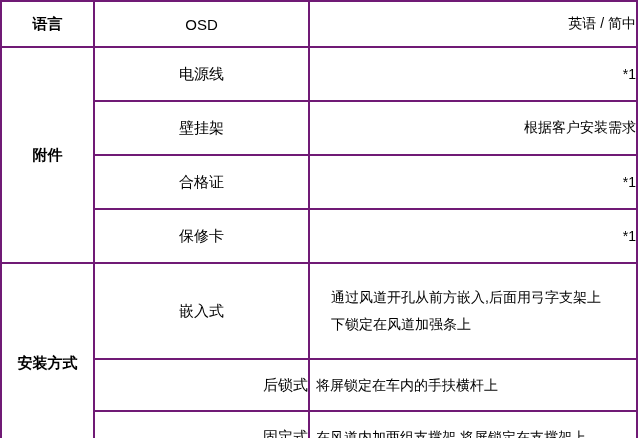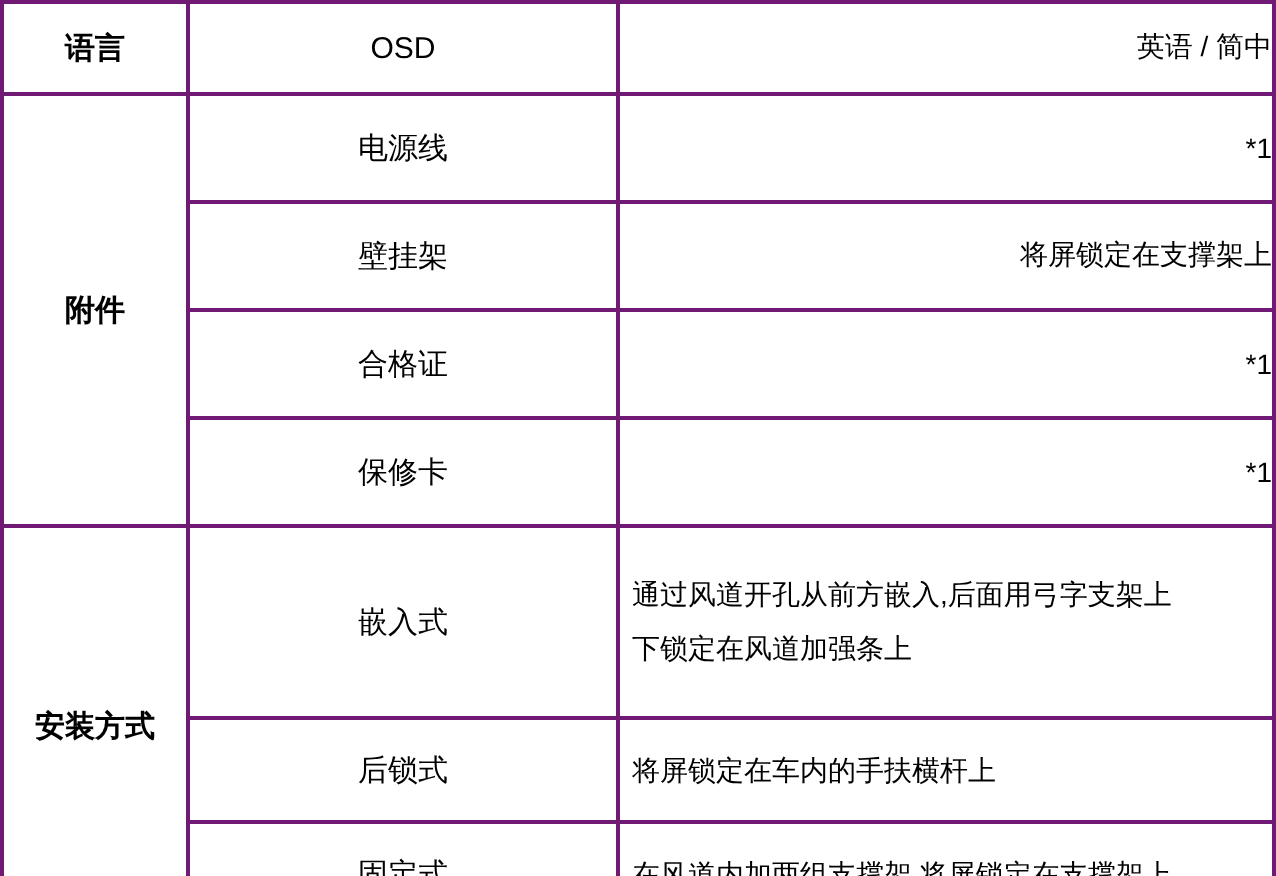--- a/index.html
+++ b/index.html
@@ -44,27 +44,28 @@
     font-weight: normal;
   }
   .val-cell.left {
     text-align: left;
     padding-left: 6px;
     line-height: 1.9;
   }
   .h-lang td { height: 44px; }
   .h-acc td { height: 52px; }
   .h-embed td { height: 94px; }
-  .h-mount td { height: 50px; }
+  .h-mount td { height: 50px; text-align: right; }
 
   .val-multiline {
     display: block;
   }
   .val-multiline span {
     display: block;
+    margin-left: 15px;
   }
 </style>
 </head>
 <body>
 
 <table class="spec-table">
   <colgroup>
     <col class="col-cat">
     <col class="col-item">
     <col class="col-val">
@@ -78,21 +79,21 @@
     </tr>
 
     <tr class="h-acc">
       <td class="cat-cell" rowspan="4">附件</td>
       <td class="item-cell">电源线</td>
       <td class="val-cell">*1</td>
     </tr>
 
     <tr class="h-acc">
       <td class="item-cell">壁挂架</td>
-      <td class="val-cell">将屏锁定在支撑架上</td>
+      <td class="val-cell">根据客户安装需求</td>
     </tr>
 
     <tr class="h-acc">
       <td class="item-cell">合格证</td>
       <td class="val-cell">*1</td>
     </tr>
 
     <tr class="h-acc">
       <td class="item-cell">保修卡</td>
       <td class="val-cell">*1</td>

